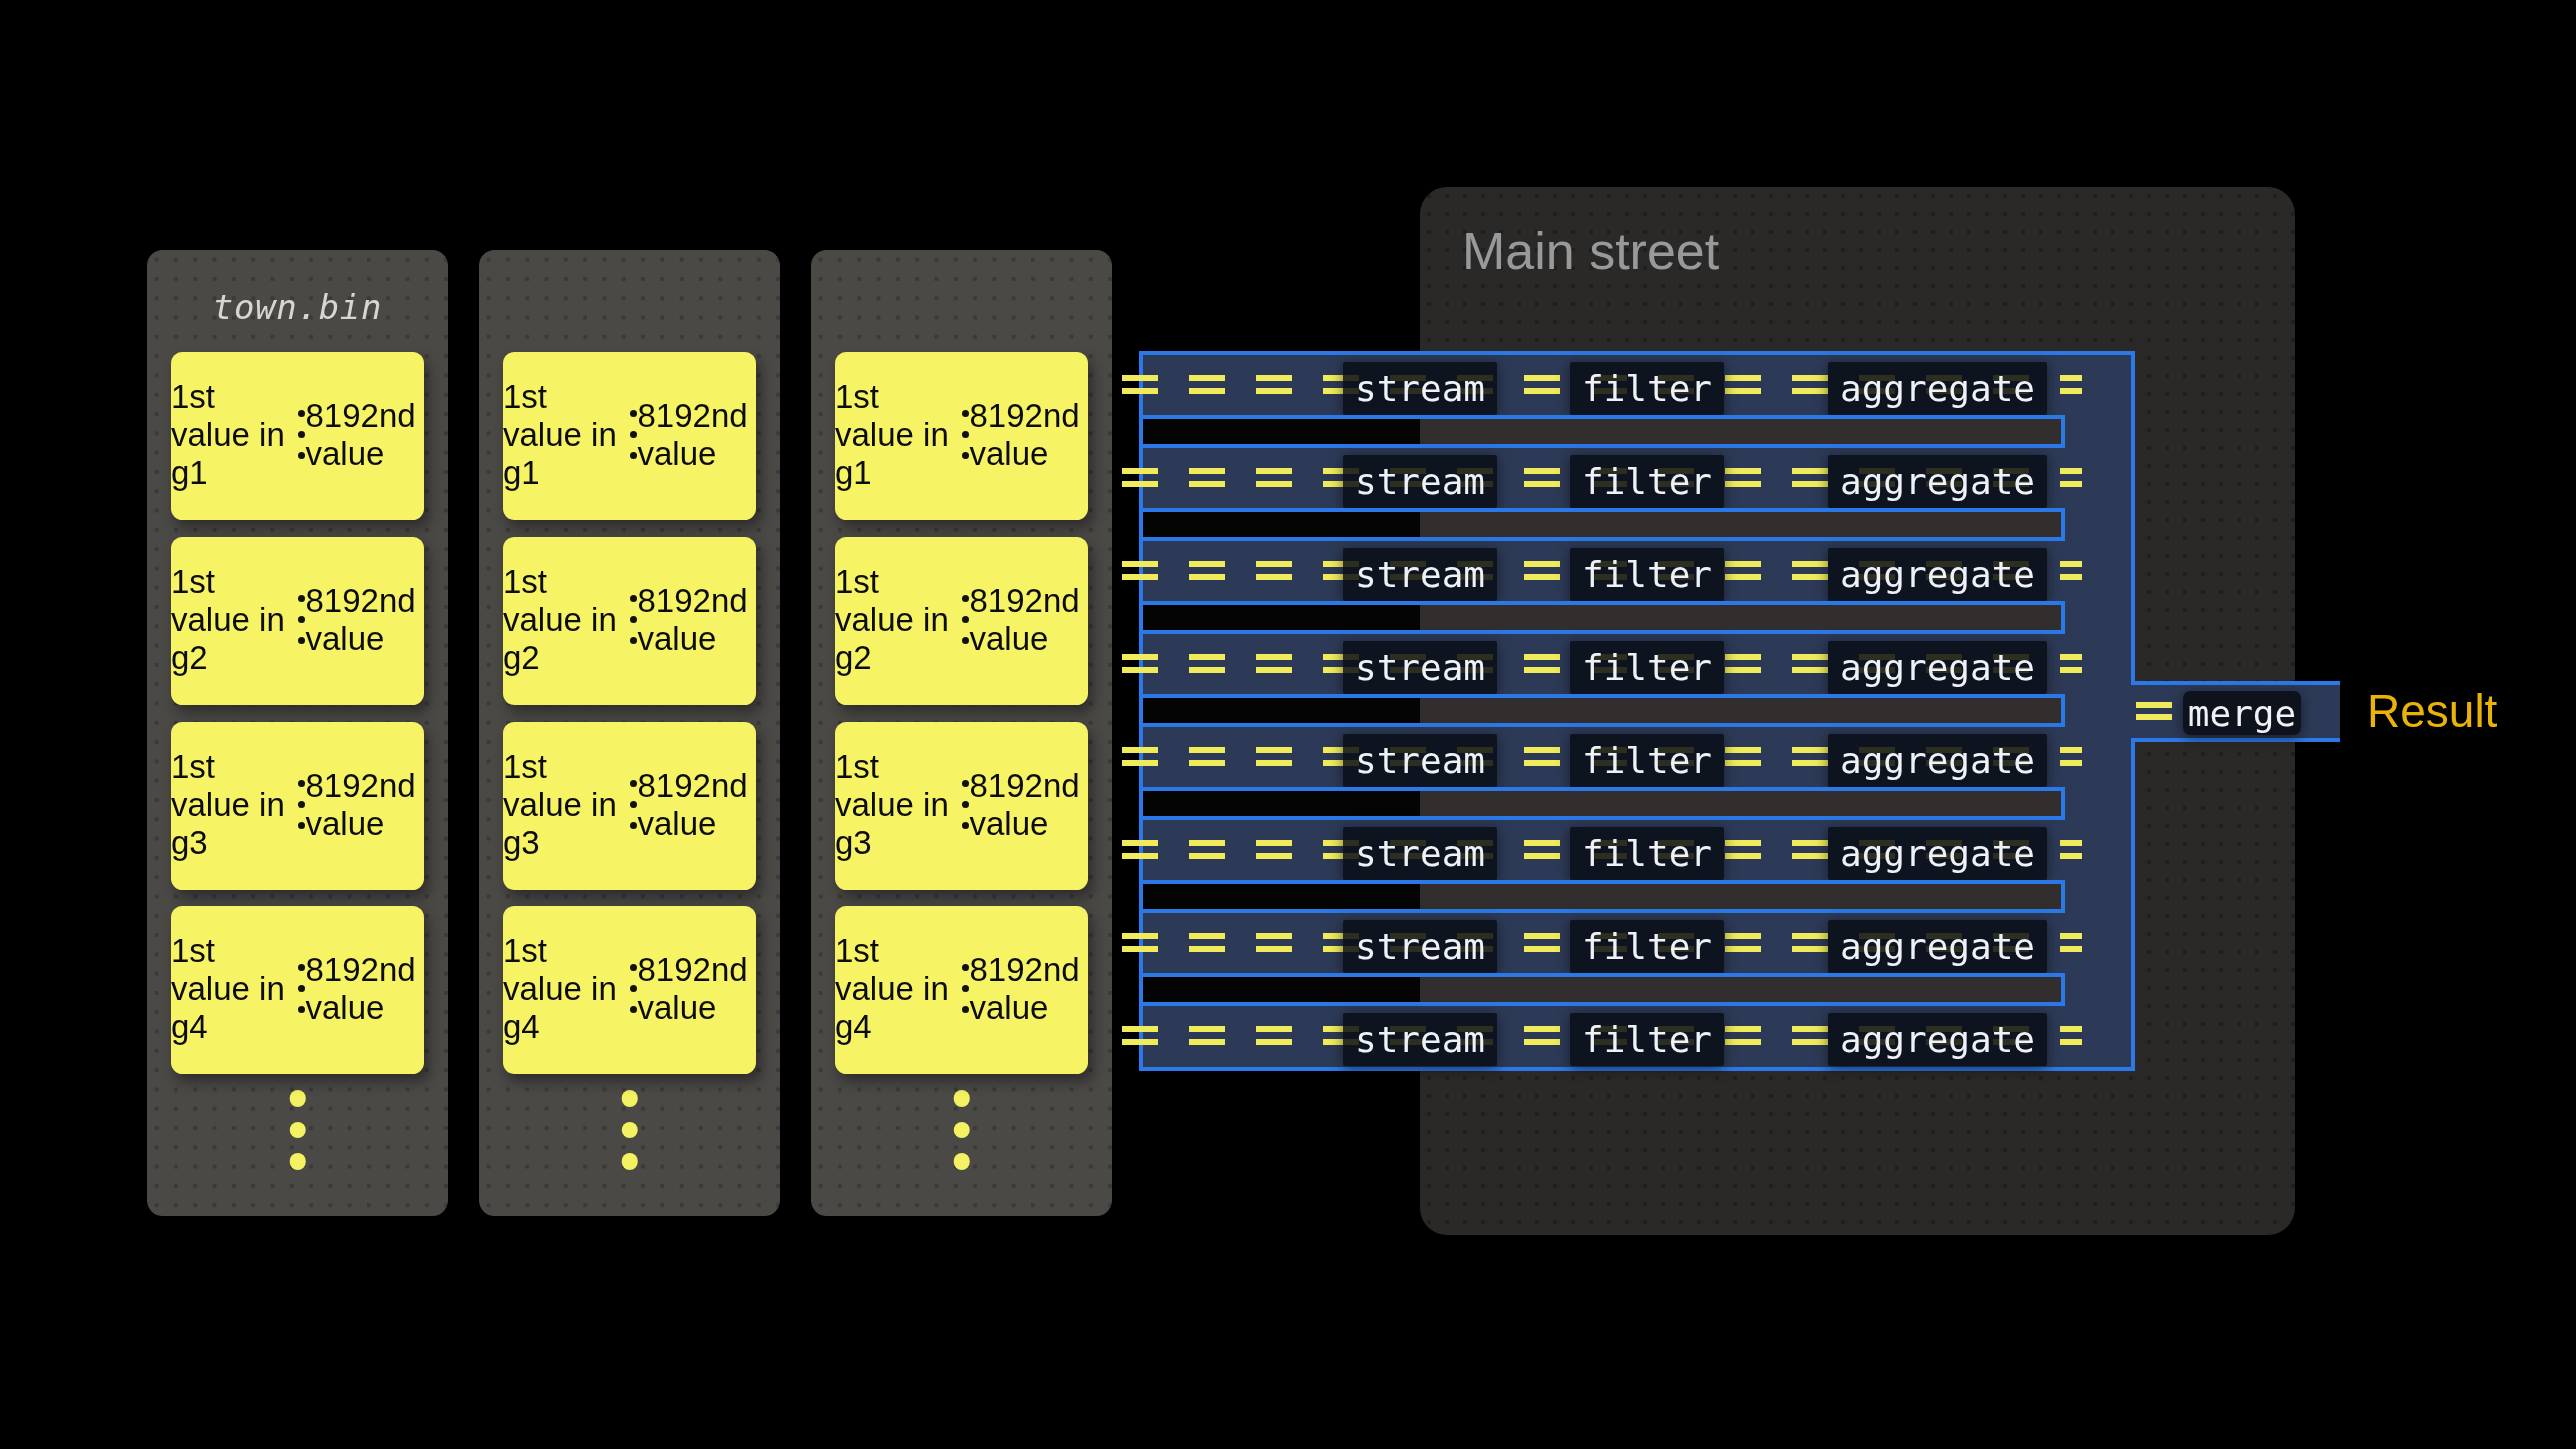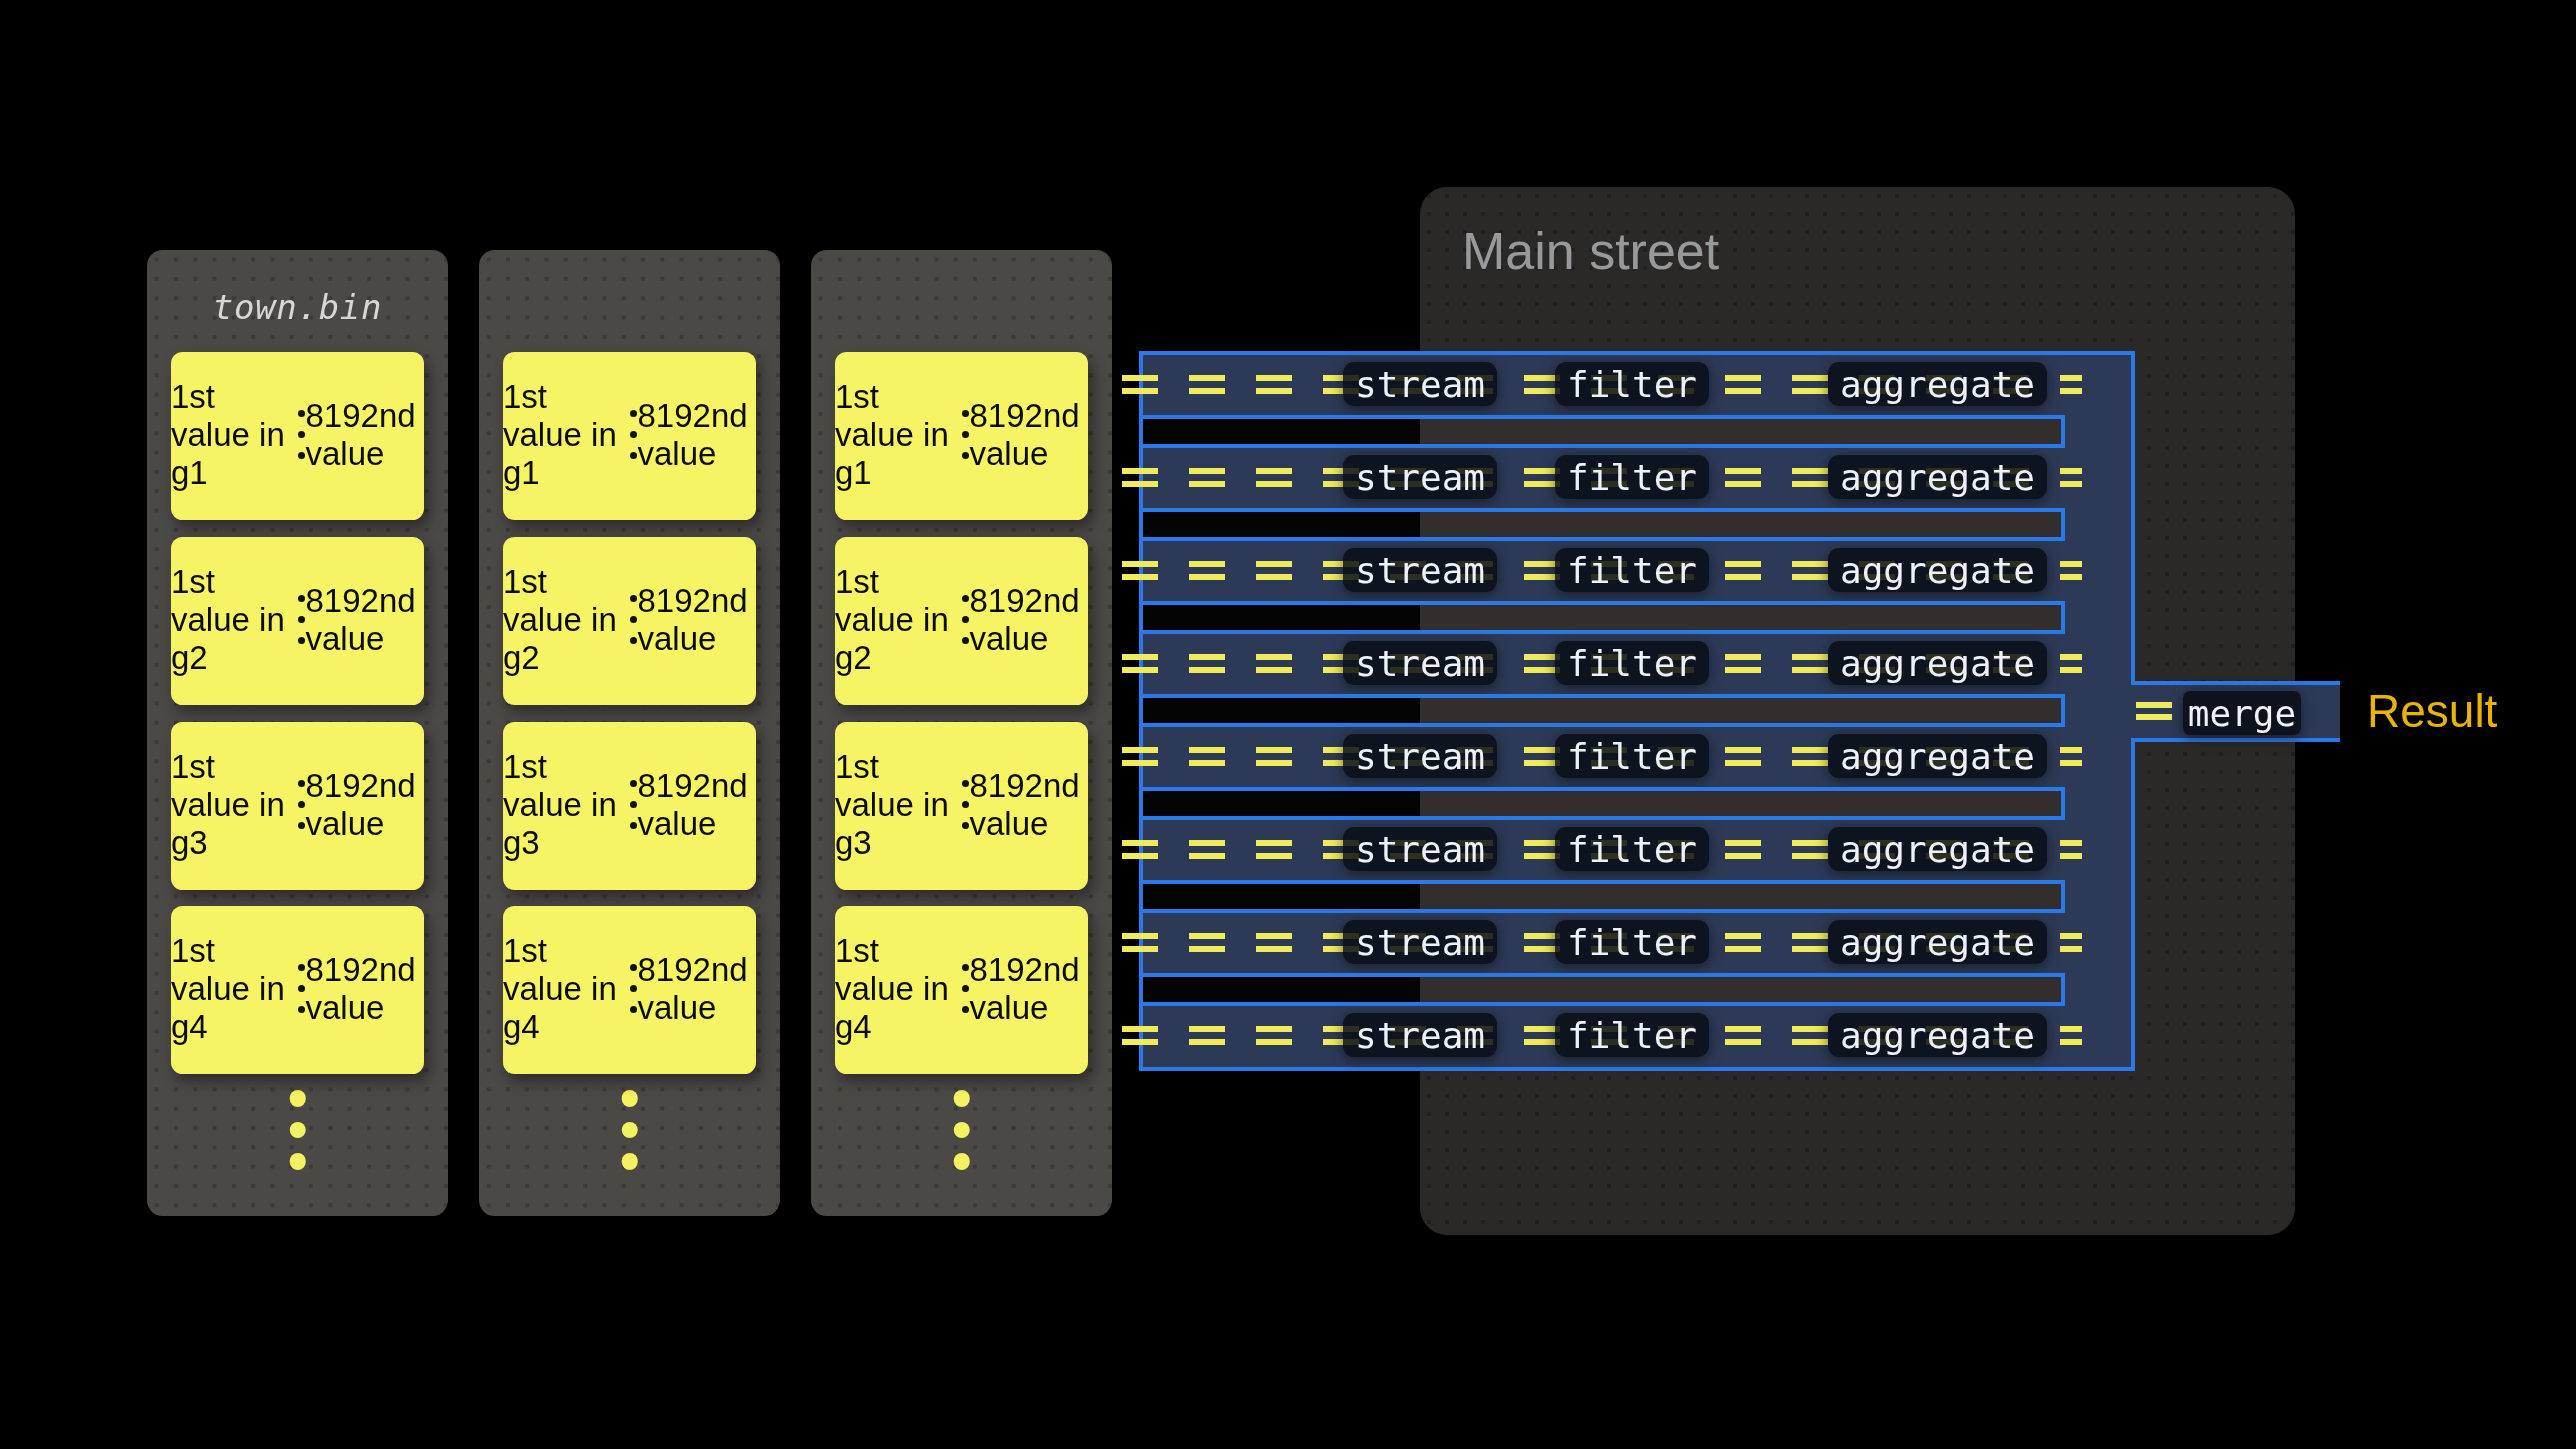--- a/index.html
+++ b/index.html
@@ -32,26 +32,26 @@
       background-size:18px 18px;}
   .memory-title{position:absolute;left:42px;top:34px;font-size:52px;color:#97999b;}
 
   
   .pipeline-box{position:absolute;left:1139px;top:351px;width:996px;height:720px;
       box-sizing:border-box;border:4.3px solid #2b79e8;background:#2d3a57;}
   .band{position:absolute;left:0;width:100%;height:60px;}
   .dash{position:absolute;left:-21.5px;width:960px;height:6.4px;
       background:repeating-linear-gradient(90deg,#efeb5a 0 36px,transparent 36px 67px);}
   .dash.d1{top:20px}.dash.d2{top:33px}
-  .stage-box{position:absolute;top:7.2px;height:44px;box-sizing:border-box;
-      background:rgba(9,13,22,.85);border-radius:11px;color:#eef2f8;font-size:36px;
+  .stage-box{position:absolute;top:7.2px;height:53px;box-sizing:border-box;
+      background:rgba(9,13,22,.85);border-radius:2px;color:#eef2f8;font-size:36px;
       display:flex;align-items:center;justify-content:center;
       box-shadow:0 2.9px 13px rgba(0,0,0,.5);}
   .st-stream{left:200px;width:154px}
-  .st-filter{left:412px;width:154px}
+  .st-filter{left:427px;width:154px}
   .st-aggregate{left:685px;width:219px}
   .gap-rect{position:absolute;left:0;width:922px;height:33px;box-sizing:border-box;
       border:4.3px solid #2b79e8;border-left:none;
       background:linear-gradient(90deg,#040404 0 277px,#322e2d 277px);}
 
   
   .merge-band{position:absolute;left:2131px;top:681px;width:209px;height:61px;
       box-sizing:border-box;border-top:4.3px solid #2b79e8;border-bottom:4.3px solid #2b79e8;
       background:#2d3a57;}
   .merge-band .dash{left:5px;width:36px;}

